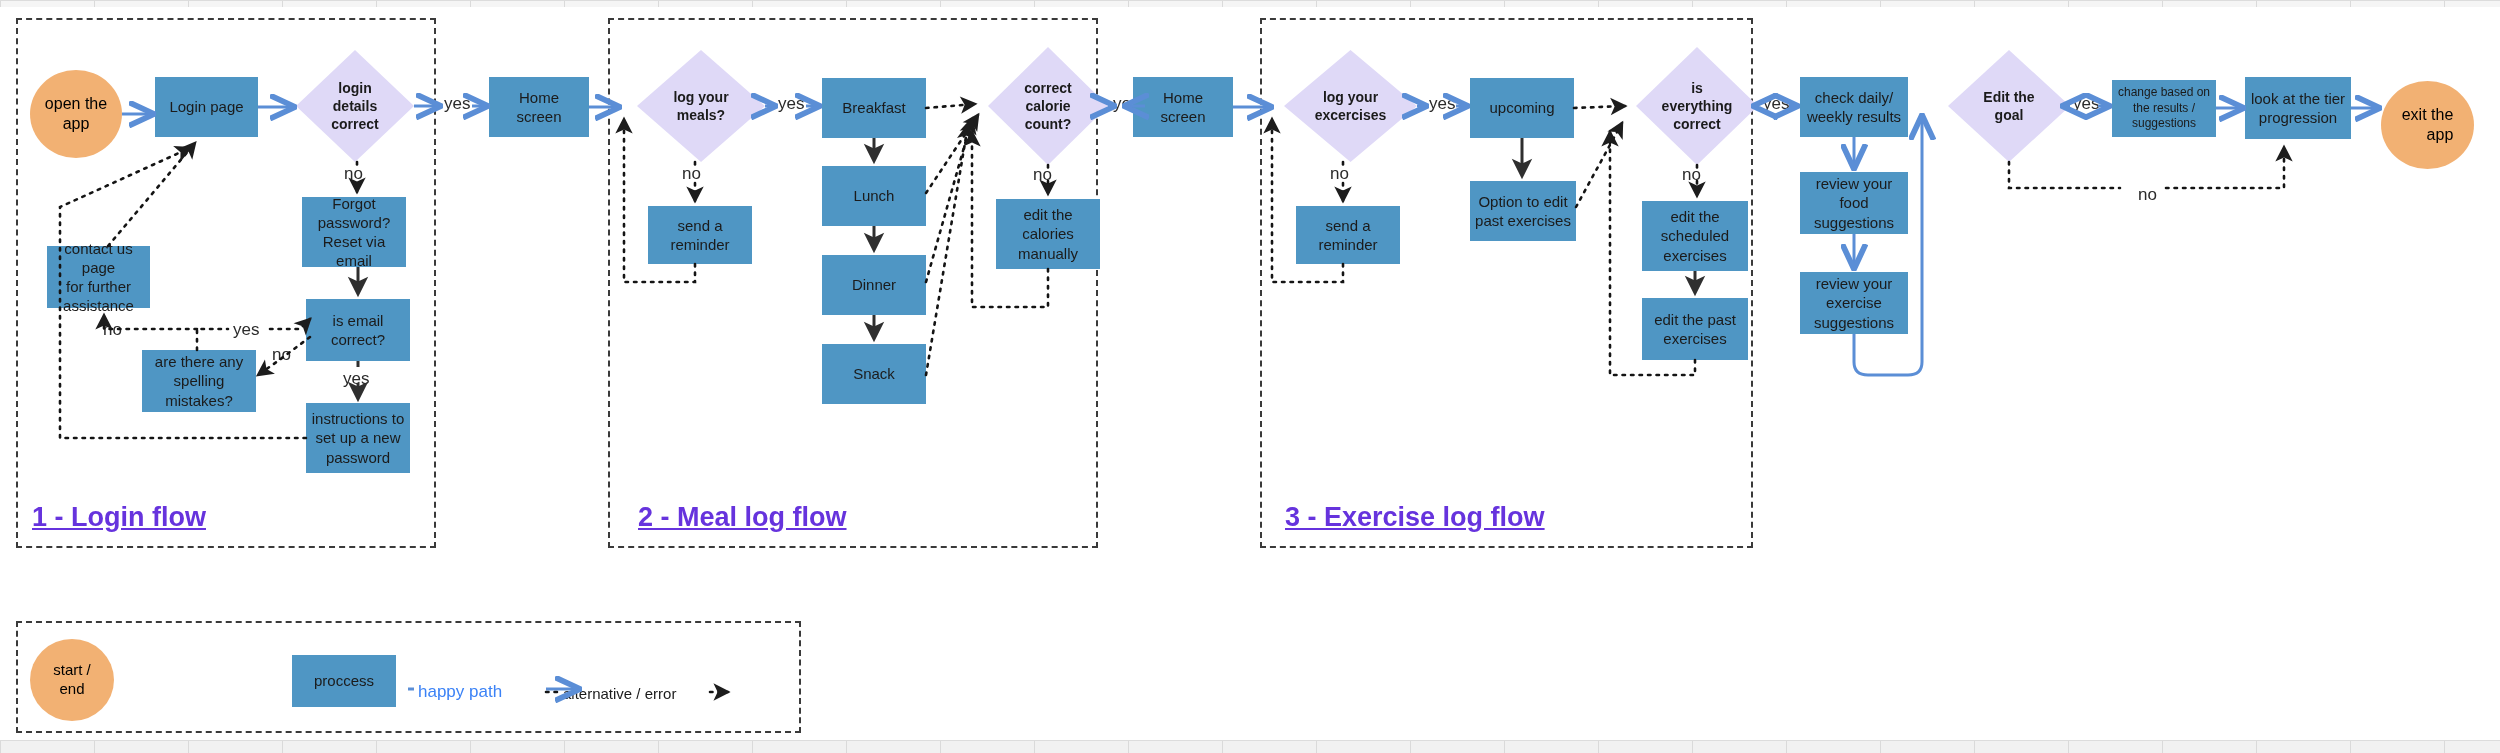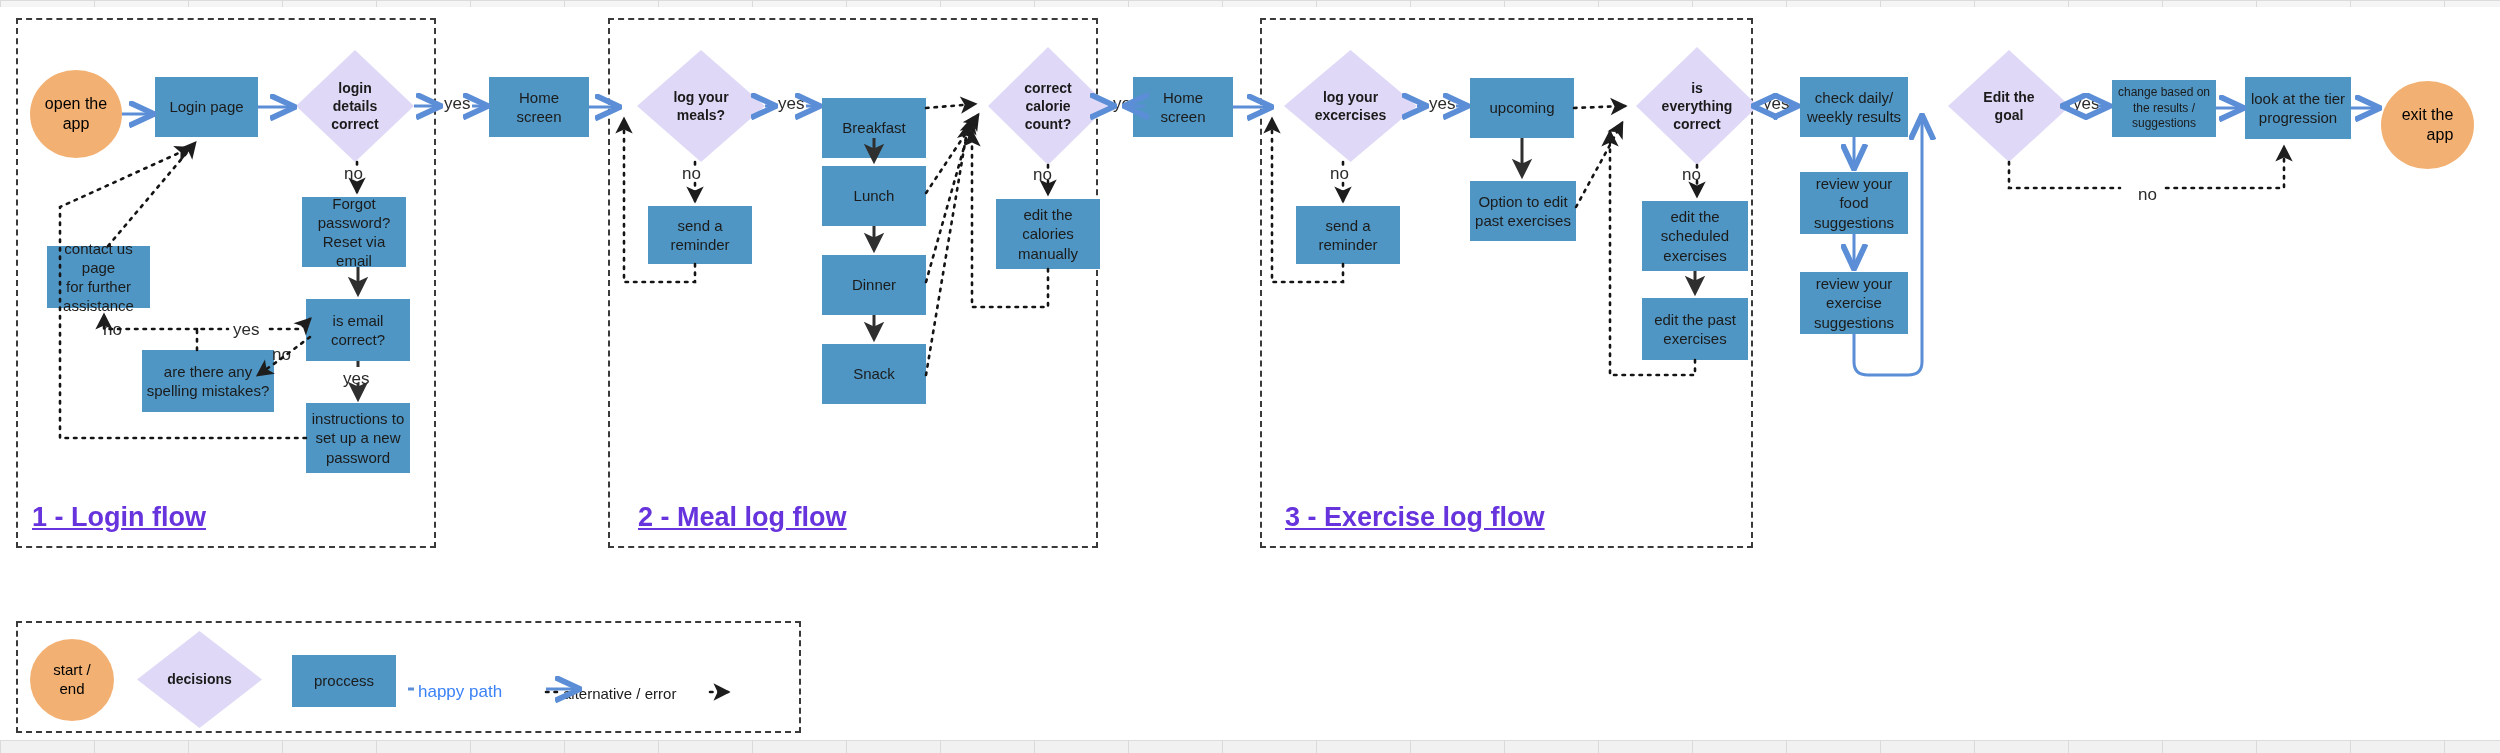--- a/index.html
+++ b/index.html
@@ -154,21 +154,21 @@
   </div>
 
   <div class="node process" style="left:47px;top:239px;width:103px;height:62px;">
     <span>
       <span>contact us page</span><br>
       <span>for  further</span><br>
       <span>assistance</span>
     </span>
   </div>
 
-  <div class="node process" style="left:142px;top:343px;width:132px;height:62px;">
+  <div class="node process" style="left:142px;top:343px;width:114px;height:62px;">
     <span>
       <span>are there any</span><br>
       <span>spelling mistakes?</span>
     </span>
   </div>
 
   <div class="node process" style="left:306px;top:396px;width:104px;height:70px;">
     <span>
       <span>instructions to</span><br>
       <span>set up a new</span><br>
@@ -192,21 +192,21 @@
   <div class="elabel" style="left:778px;top:87px;">yes</div>
   <div class="elabel" style="left:682px;top:157px;">no</div>
 
   <div class="node process" style="left:648px;top:199px;width:104px;height:58px;">
     <span>
       <span>send a</span><br>
       <span>reminder</span>
     </span>
   </div>
 
-  <div class="node process" style="left:822px;top:71px;width:104px;height:60px;margin-top:20px;">
+  <div class="node process" style="left:822px;top:71px;width:104px;height:60px;">
     <span>Breakfast</span>
   </div>
   <div class="node process" style="left:822px;top:159px;width:104px;height:60px;">
     <span>Lunch</span>
   </div>
   <div class="node process" style="left:822px;top:248px;width:104px;height:60px;">
     <span>Dinner</span>
   </div>
   <div class="node process" style="left:822px;top:337px;width:104px;height:60px;">
     <span>Snack</span>
@@ -353,24 +353,20 @@
 
   <div class="group" style="left:16px;top:614px;width:785px;height:112px;"></div>
 
   <div class="node terminal" style="left:30px;top:632px;width:84px;height:82px;font-size:15px;">
     <span>
       <span>start /</span><br>
       <span>end</span>
     </span>
   </div>
 
-  <div class="node decision" style="left:137px;top:624px;width:125px;height:97px;">
-    <div class="dshape"></div>
-    <div class="dtext">decisions</div>
-  </div>
 
   <div class="node process" style="left:292px;top:648px;width:104px;height:52px;">
     <span>proccess</span>
   </div>
 
   <div class="legend-happy" style="left:418px;top:675px;">happy path</div>
   <div class="legend-text" style="left:563px;top:678px;">alternative / error</div>
 
   <svg class="wires" viewBox="0 0 2500 733">
     <defs>

